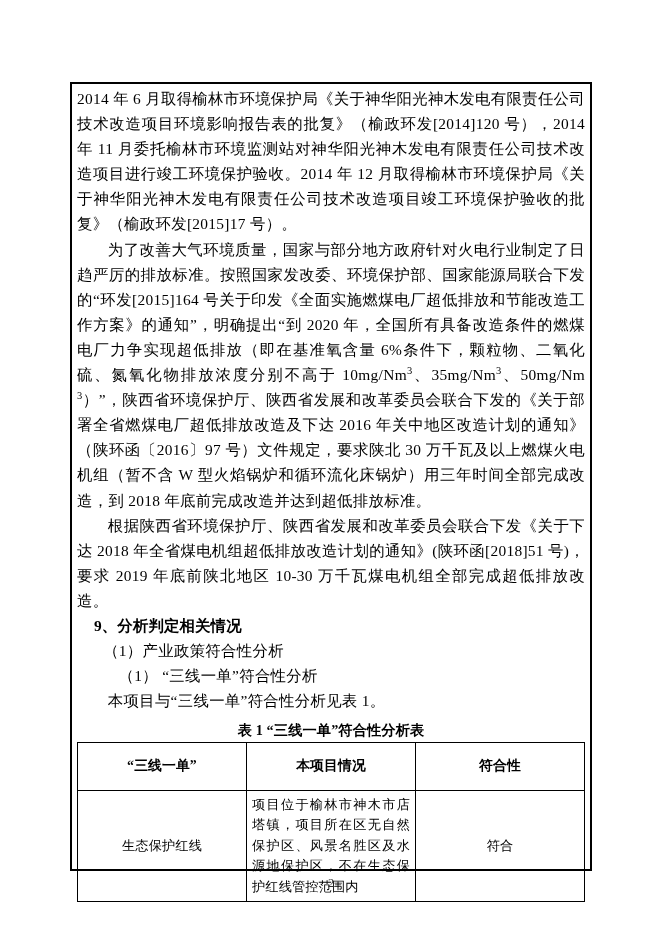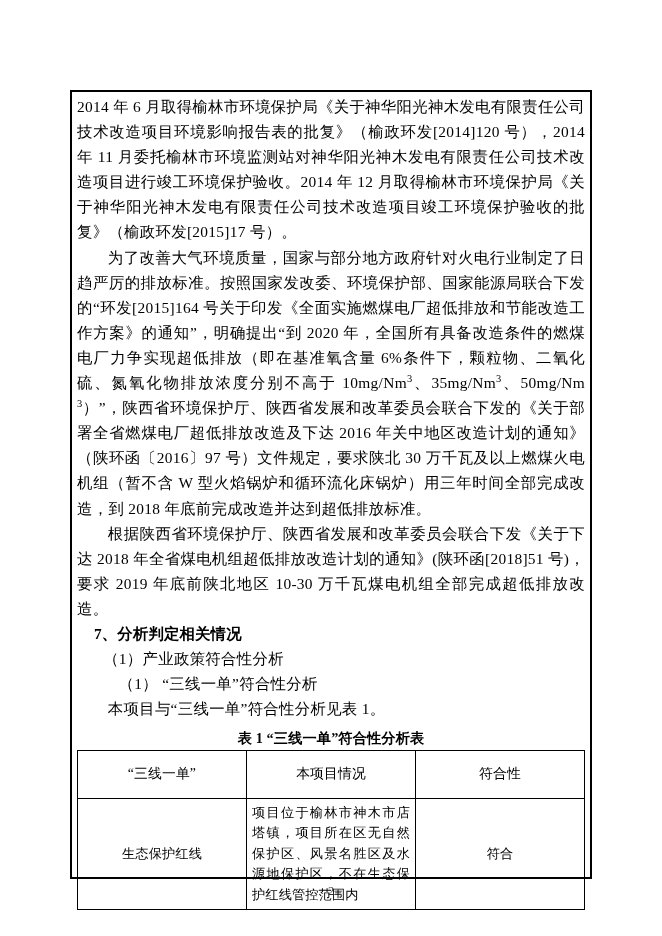--- a/index.html
+++ b/index.html
@@ -12,21 +12,21 @@
     height: 936px;
     font-family: "Liberation Serif", "DejaVu Serif", serif;
     color: #000000;
     position: relative;
     overflow: hidden;
   }
 
   .page {
     position: absolute;
     left: 0;
-    top: 8px;
+    top: 0;
     width: 662px;
     height: 784px;
   }
 
   
   .page-frame {
     position: absolute;
     left: 70px;
     top: 82px;
     width: 522px;
@@ -90,21 +90,21 @@
   table.cmp td, table.cmp th {
     border: 1px solid #000;
     padding: 4px 5px;
     font-size: 13.2px;
     line-height: 20.5px;
     font-weight: normal;
     vertical-align: middle;
     letter-spacing: 0.01em;
   }
   table.cmp th {
-    font-weight: normal;
+    font-weight: bold;
     text-align: center;
     font-size: 13.8px;
     padding: 13px 5px;
   }
   td.col-line {
     width: 88px;
     text-align: center;
   }
   td.col-desc {
     text-align: justify;
@@ -142,21 +142,21 @@
   <div class="page-frame"></div>
 
   <div class="content">
 
     <p class="body-par">2014 年 6 月取得榆林市环境保护局《关于神华阳光神木发电有限责任公司技术改造项目环境影响报告表的批复》（榆政环发[2014]120 号），2014 年 11 月委托榆林市环境监测站对神华阳光神木发电有限责任公司技术改造项目进行竣工环境保护验收。2014 年 12 月取得榆林市环境保护局《关于神华阳光神木发电有限责任公司技术改造项目竣工环境保护验收的批复》（榆政环发[2015]17 号）。</p>
 
     <p class="indent2"><span>为了改善大气环境质量，国家与部分地方政府针对火电行业制定了日趋严厉的排放标准。按照国家发改委、环境保护部、国家能源局联合下发的“环发[2015]164 号关于印发《全面实施燃煤电厂超低排放和节能改造工作方案》的通知”，明确提出“到 2020 年，全国所有具备改造条件的燃煤电厂力争实现超低排放（即在基准氧含量 6%条件下，颗粒物、二氧化硫、氮氧化物排放浓度分别不高于 10mg/Nm</span><sup class="nm">3</sup><span>、35mg/Nm</span><sup class="nm">3</sup><span>、50mg/Nm</span><sup class="nm">3</sup><span>）”，陕西省环境保护厅、陕西省发展和改革委员会联合下发的《关于部署全省燃煤电厂超低排放改造及下达 2016 年关中地区改造计划的通知》（陕环函〔2016〕97 号）文件规定，要求陕北 30 万千瓦及以上燃煤火电机组（暂不含 W 型火焰锅炉和循环流化床锅炉）用三年时间全部完成改造，到 2018 年底前完成改造并达到超低排放标准。</span></p>
 
     <p class="indent2">根据陕西省环境保护厅、陕西省发展和改革委员会联合下发《关于下达 2018 年全省煤电机组超低排放改造计划的通知》(陕环函[2018]51 号)，要求 2019 年底前陕北地区 10-30 万千瓦煤电机组全部完成超低排放改造。</p>
 
-    <p class="heading">7、分析判定相关情况</p>
+    <p class="heading">9、分析判定相关情况</p>
 
     <p class="sub">（1）产业政策符合性分析</p>
 
 
     <p class="sub-wide">（1）  “三线一单”符合性分析</p>
 
     <p class="indent2">本项目与“三线一单”符合性分析见表 1。</p>
 
     <div class="table-caption">表 1   “三线一单”符合性分析表</div>
 

